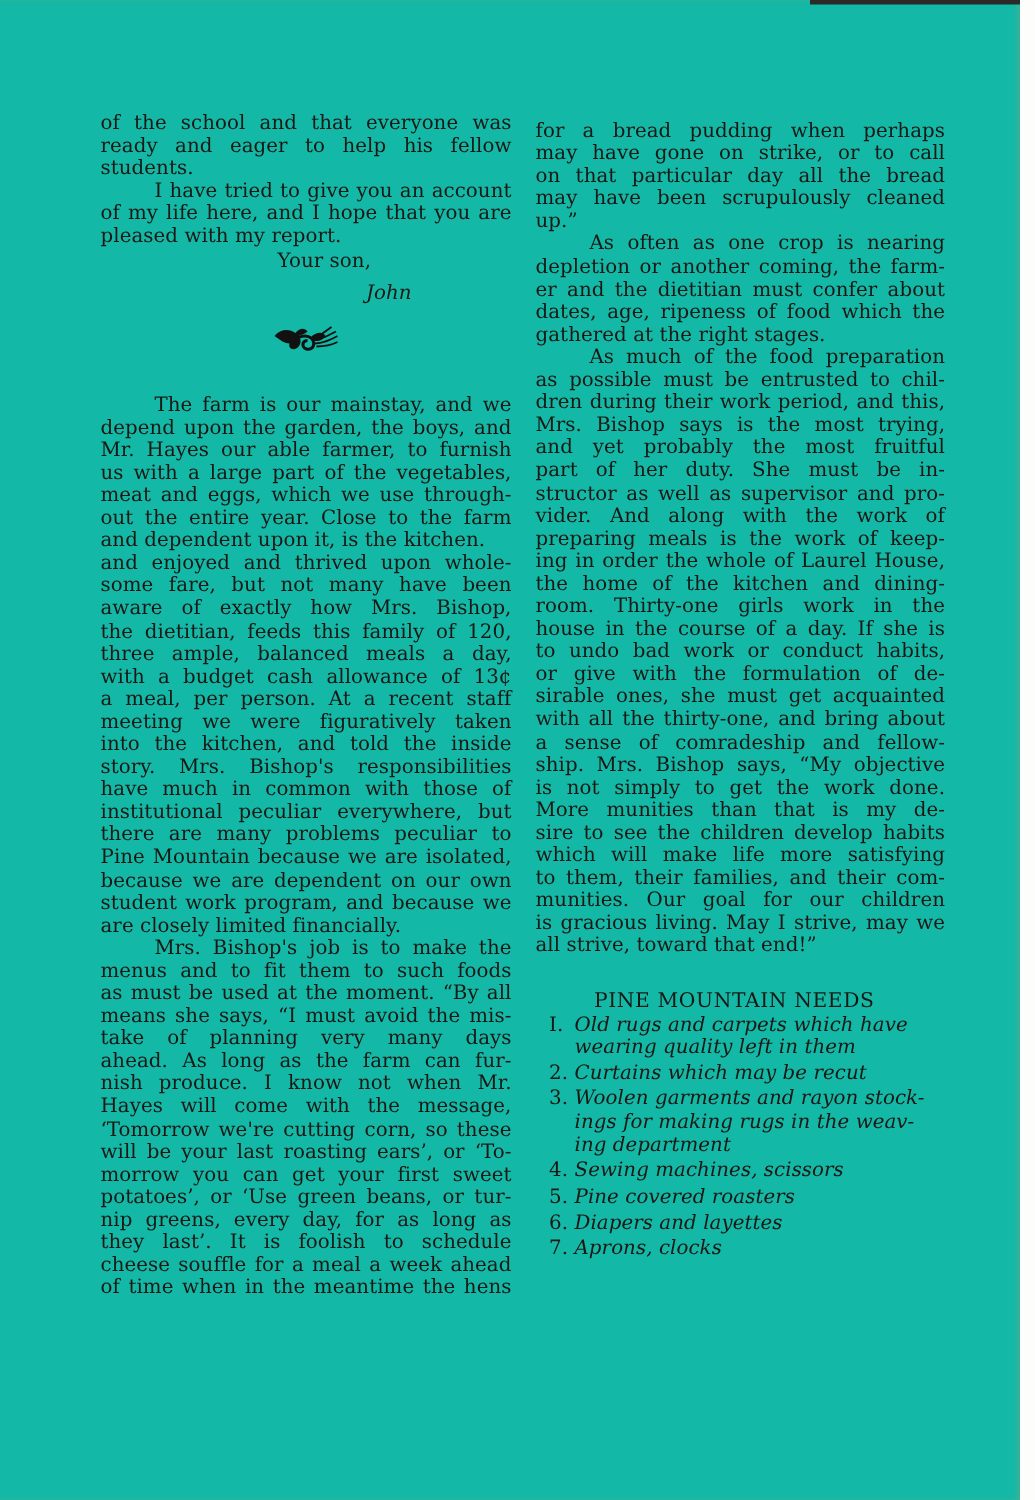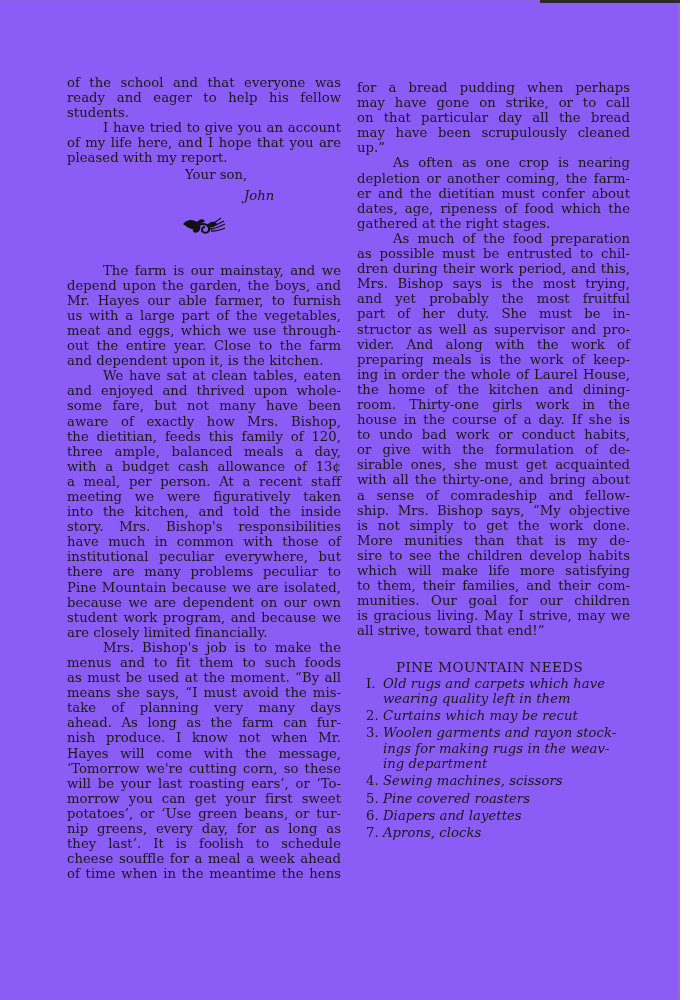--- a/index.html
+++ b/index.html
@@ -5,21 +5,21 @@
   html, body { margin: 0; padding: 0; }
   body {
     width: 690px; height: 1000px; overflow: hidden;
     background: #ffffff;
     font-family: "DejaVu Serif", "Liberation Serif", serif;
     color: #1a1814;
   }
   .page {
     position: absolute; left: 0; top: 0;
     width: 680px; height: 1000px;
-    background: #8b5cf6;
+    background: #14b8a6;
     box-shadow: inset -2px 0 3px rgba(180,160,110,0.25);
   }
   .top-strip {
     position: absolute; left: 540px; top: 0; width: 140px; height: 3px;
     background: #2b2a28;
   }
   .right-edge {
     position: absolute; left: 680px; top: 0; width: 10px; height: 1000px;
     background: #fdfdfb;
   }
@@ -80,21 +80,20 @@
     <div id="para1">
         <span class="line indent">The farm is our mainstay, and we</span>
         <span class="line">depend upon the garden, the boys, and</span>
         <span class="line">Mr. Hayes our able farmer, to furnish</span>
         <span class="line">us with a large part of the vegetables,</span>
         <span class="line">meat and eggs, which we use through-</span>
         <span class="line">out the entire year. Close to the farm</span>
         <span class="line last">and dependent upon it, is the kitchen.</span>
       </div>
     <div id="para2">
-        <span class="line indent">We have sat at clean tables, eaten</span>
         <span class="line">and enjoyed and thrived upon whole-</span>
         <span class="line">some fare, but not many have been</span>
         <span class="line">aware of exactly how Mrs. Bishop,</span>
         <span class="line">the dietitian, feeds this family of 120,</span>
         <span class="line">three ample, balanced meals a day,</span>
         <span class="line">with a budget cash allowance of 13¢</span>
         <span class="line">a meal, per person. At a recent staff</span>
         <span class="line">meeting we were figuratively taken</span>
         <span class="line">into the kitchen, and told the inside</span>
         <span class="line">story. Mrs. Bishop's responsibilities</span>

